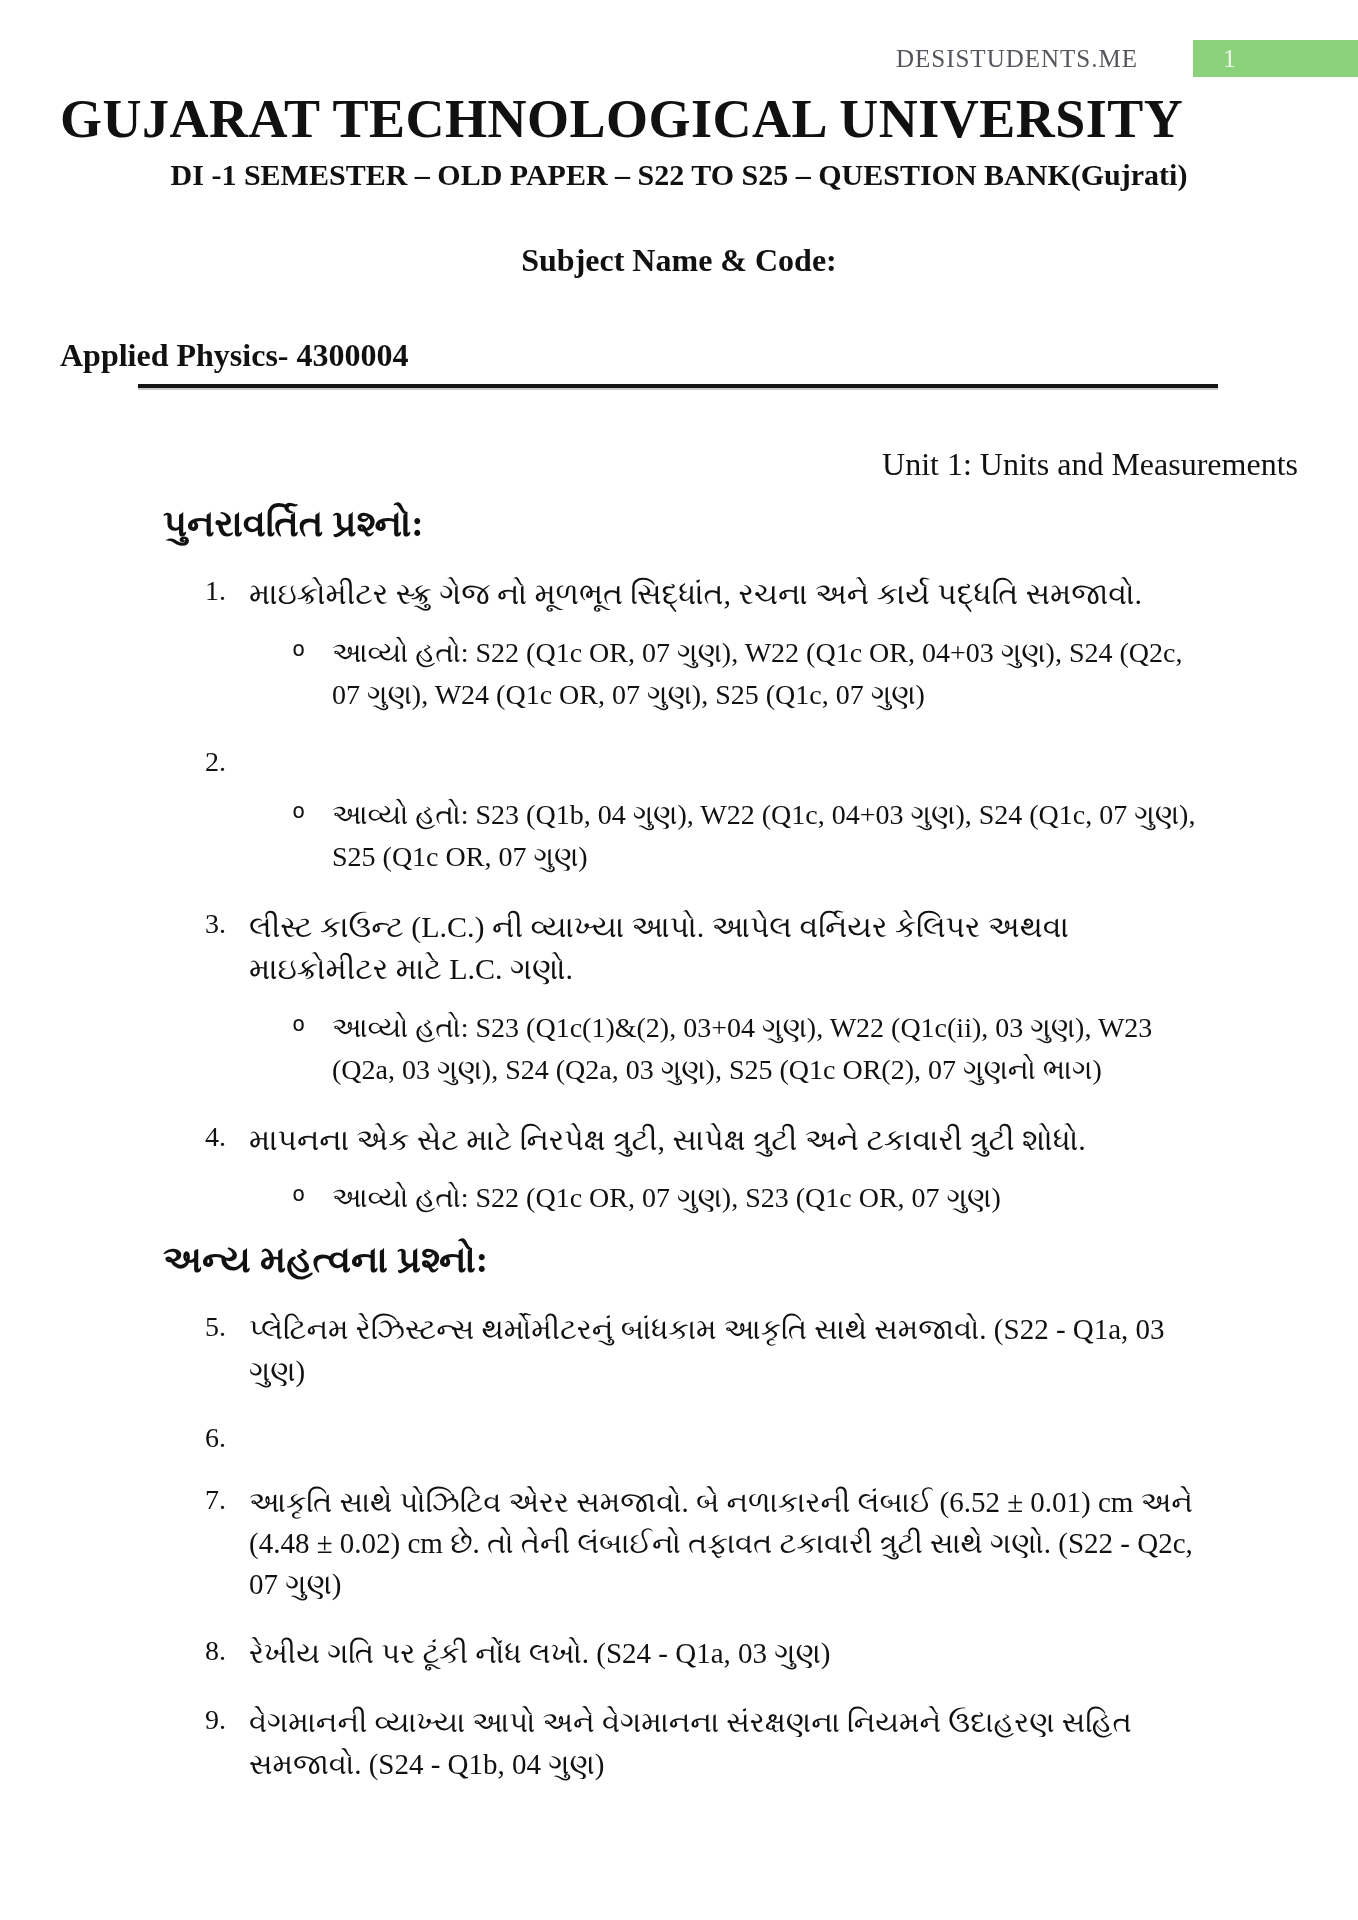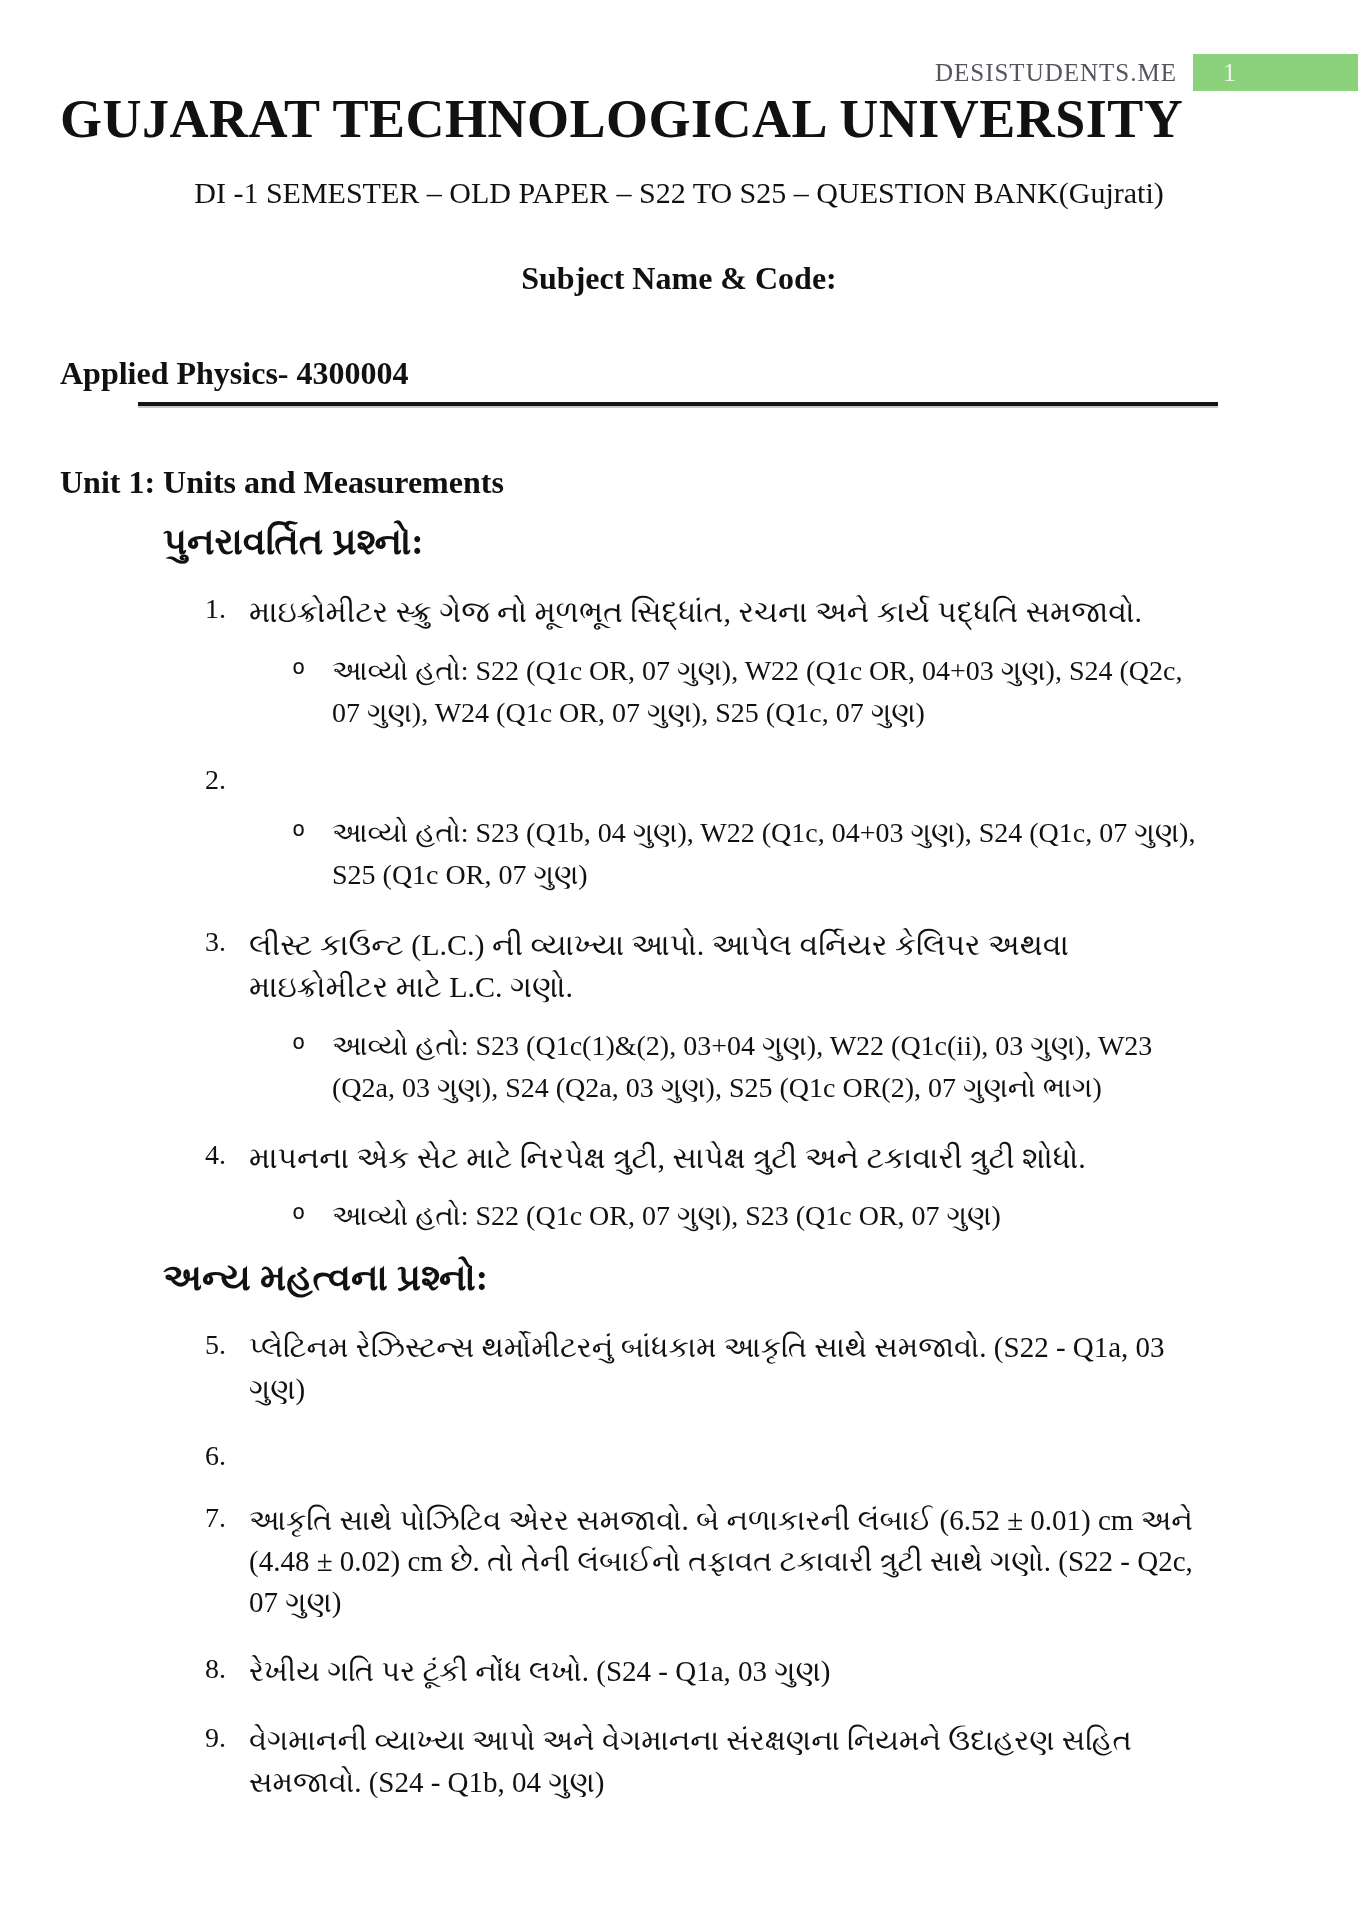--- a/index.html
+++ b/index.html
@@ -2,36 +2,36 @@
 <html><head>
 <meta charset="utf-8">
 <style>
   html,body { margin:0; padding:0; background:#e8e8e8; }
   .page {
     position:relative; width:1358px; height:1920px; margin:0 auto;
     background:#ffffff; color:#111; overflow:hidden;
     font-family:"Liberation Serif", serif;
   }
   
-  .wm-row { position:absolute; top:54px; right:0; display:flex; align-items:center; }
+  .wm-row { position:absolute; top:40px; right:0; display:flex; align-items:center;gap:39px; }
   .watermark {
     color:#55555d; font-size:25px; letter-spacing:1px; margin-right:16px;
     font-family:"Liberation Serif", serif;
   }
   .page-badge {
     width:165px; height:37px; line-height:37px; padding-left:30px;
     box-sizing:border-box; font-size:26px; color:#eef7ea;
   }
   
   .doc-title { margin:88px 60px 0; text-align:left; font-size:54px; font-weight:bold; letter-spacing:0.5px; }
-  .doc-subtitle { margin:26px 60px 0; text-align:center; font-size:30px; font-weight:normal; }
+  .doc-subtitle { margin:8px 60px 0; text-align:center; font-size:30px; font-weight:bold; }
   .subject-label { margin:50px 60px 12px; text-align:center; font-size:32px; font-weight:bold; }
   .subject-value { margin:58px 60px 0; text-align:left; font-size:32px; font-weight:bold; }
   .divider { margin:10px 140px 0 138px; height:4px; background:#151515; border-bottom:2px solid #c9c9c9; }
-  .unit-title { margin:56px 60px 0; text-align:left; font-size:32px; font-weight:bold; }
+  .unit-title { margin:56px 60px 0; text-align:right; font-size:32px; font-weight:normal; }
   
   .section-heading { margin:19px 150px 0 163px; font-size:37px; font-weight:bold; }
   .q-row { display:flex; margin:28px 145px 0 205px; }
   .q-num { flex:0 0 44px; font-size:28px; padding-top:2px; }
   .q-text { font-size:30px; font-weight:normal; line-height:1.42; }
   .q-text.regular { font-size:29px; font-weight:normal; }
   .sub-row { display:flex; margin:16px 145px 0 292px; }
   .sub-marker { flex:0 0 40px; font-size:22px; padding-top:4px; font-family:"DejaVu Sans Mono", monospace; }
   .sub-text { font-size:28px; line-height:1.5; }
 </style>

